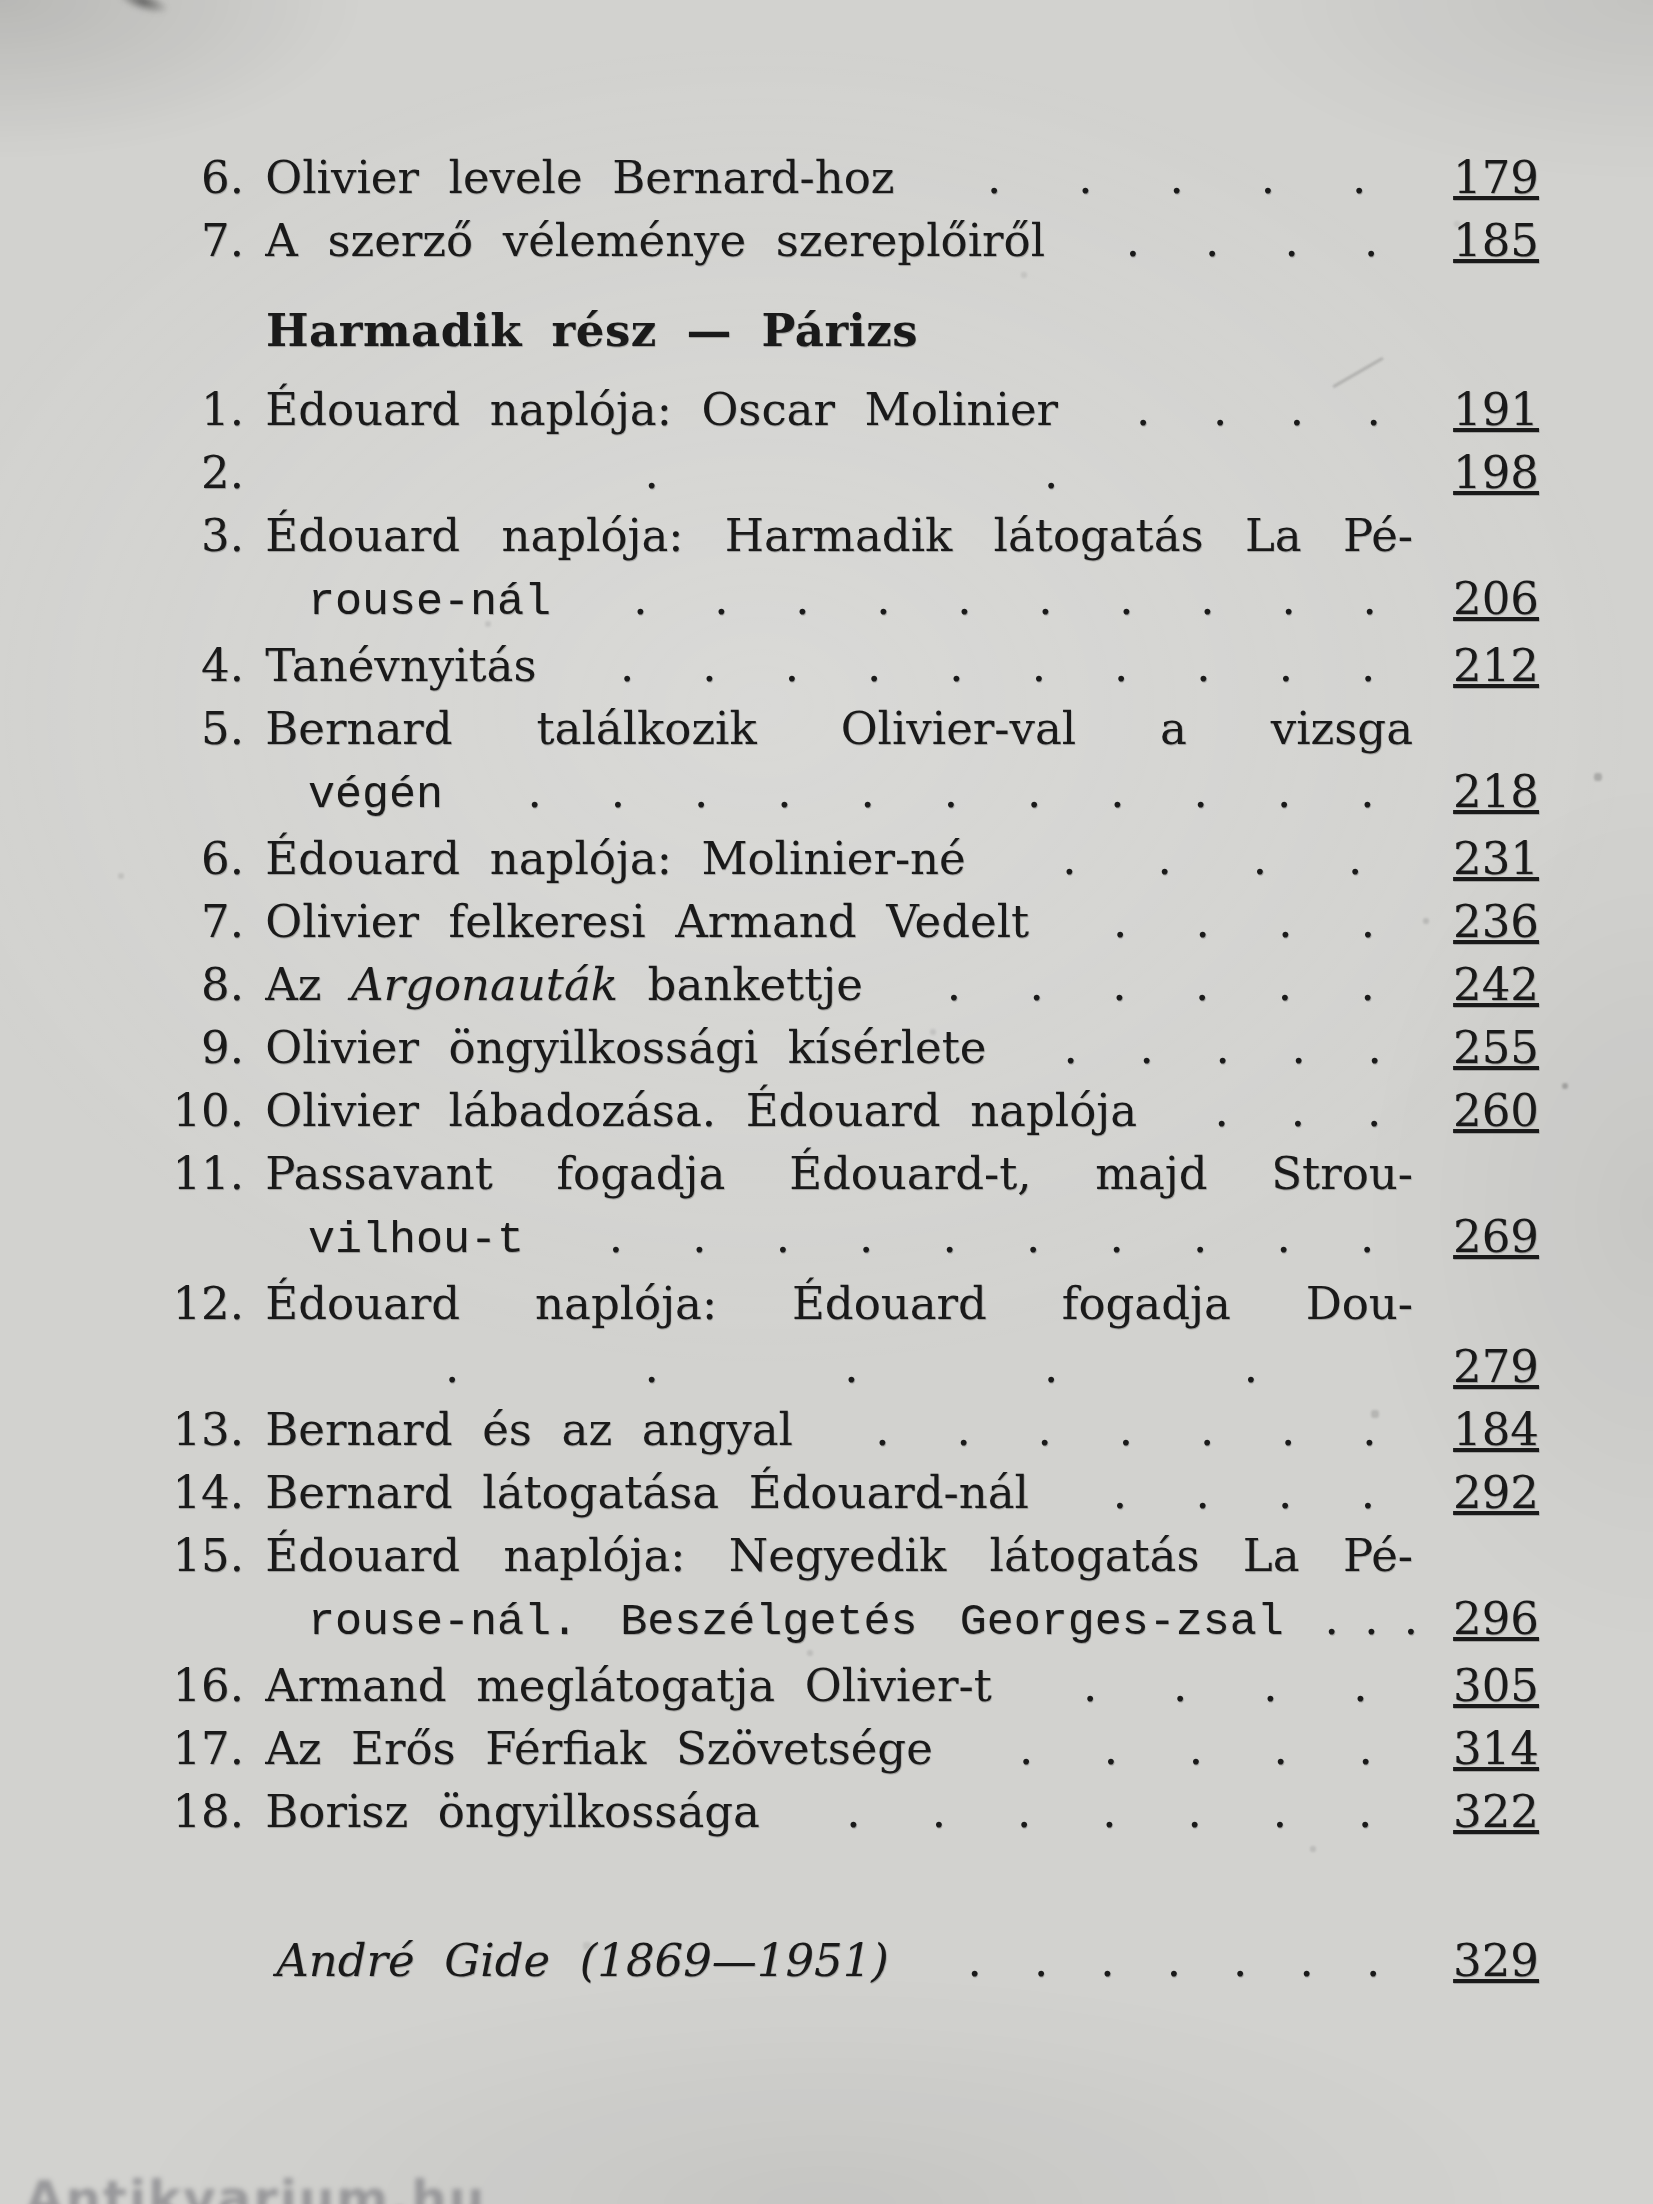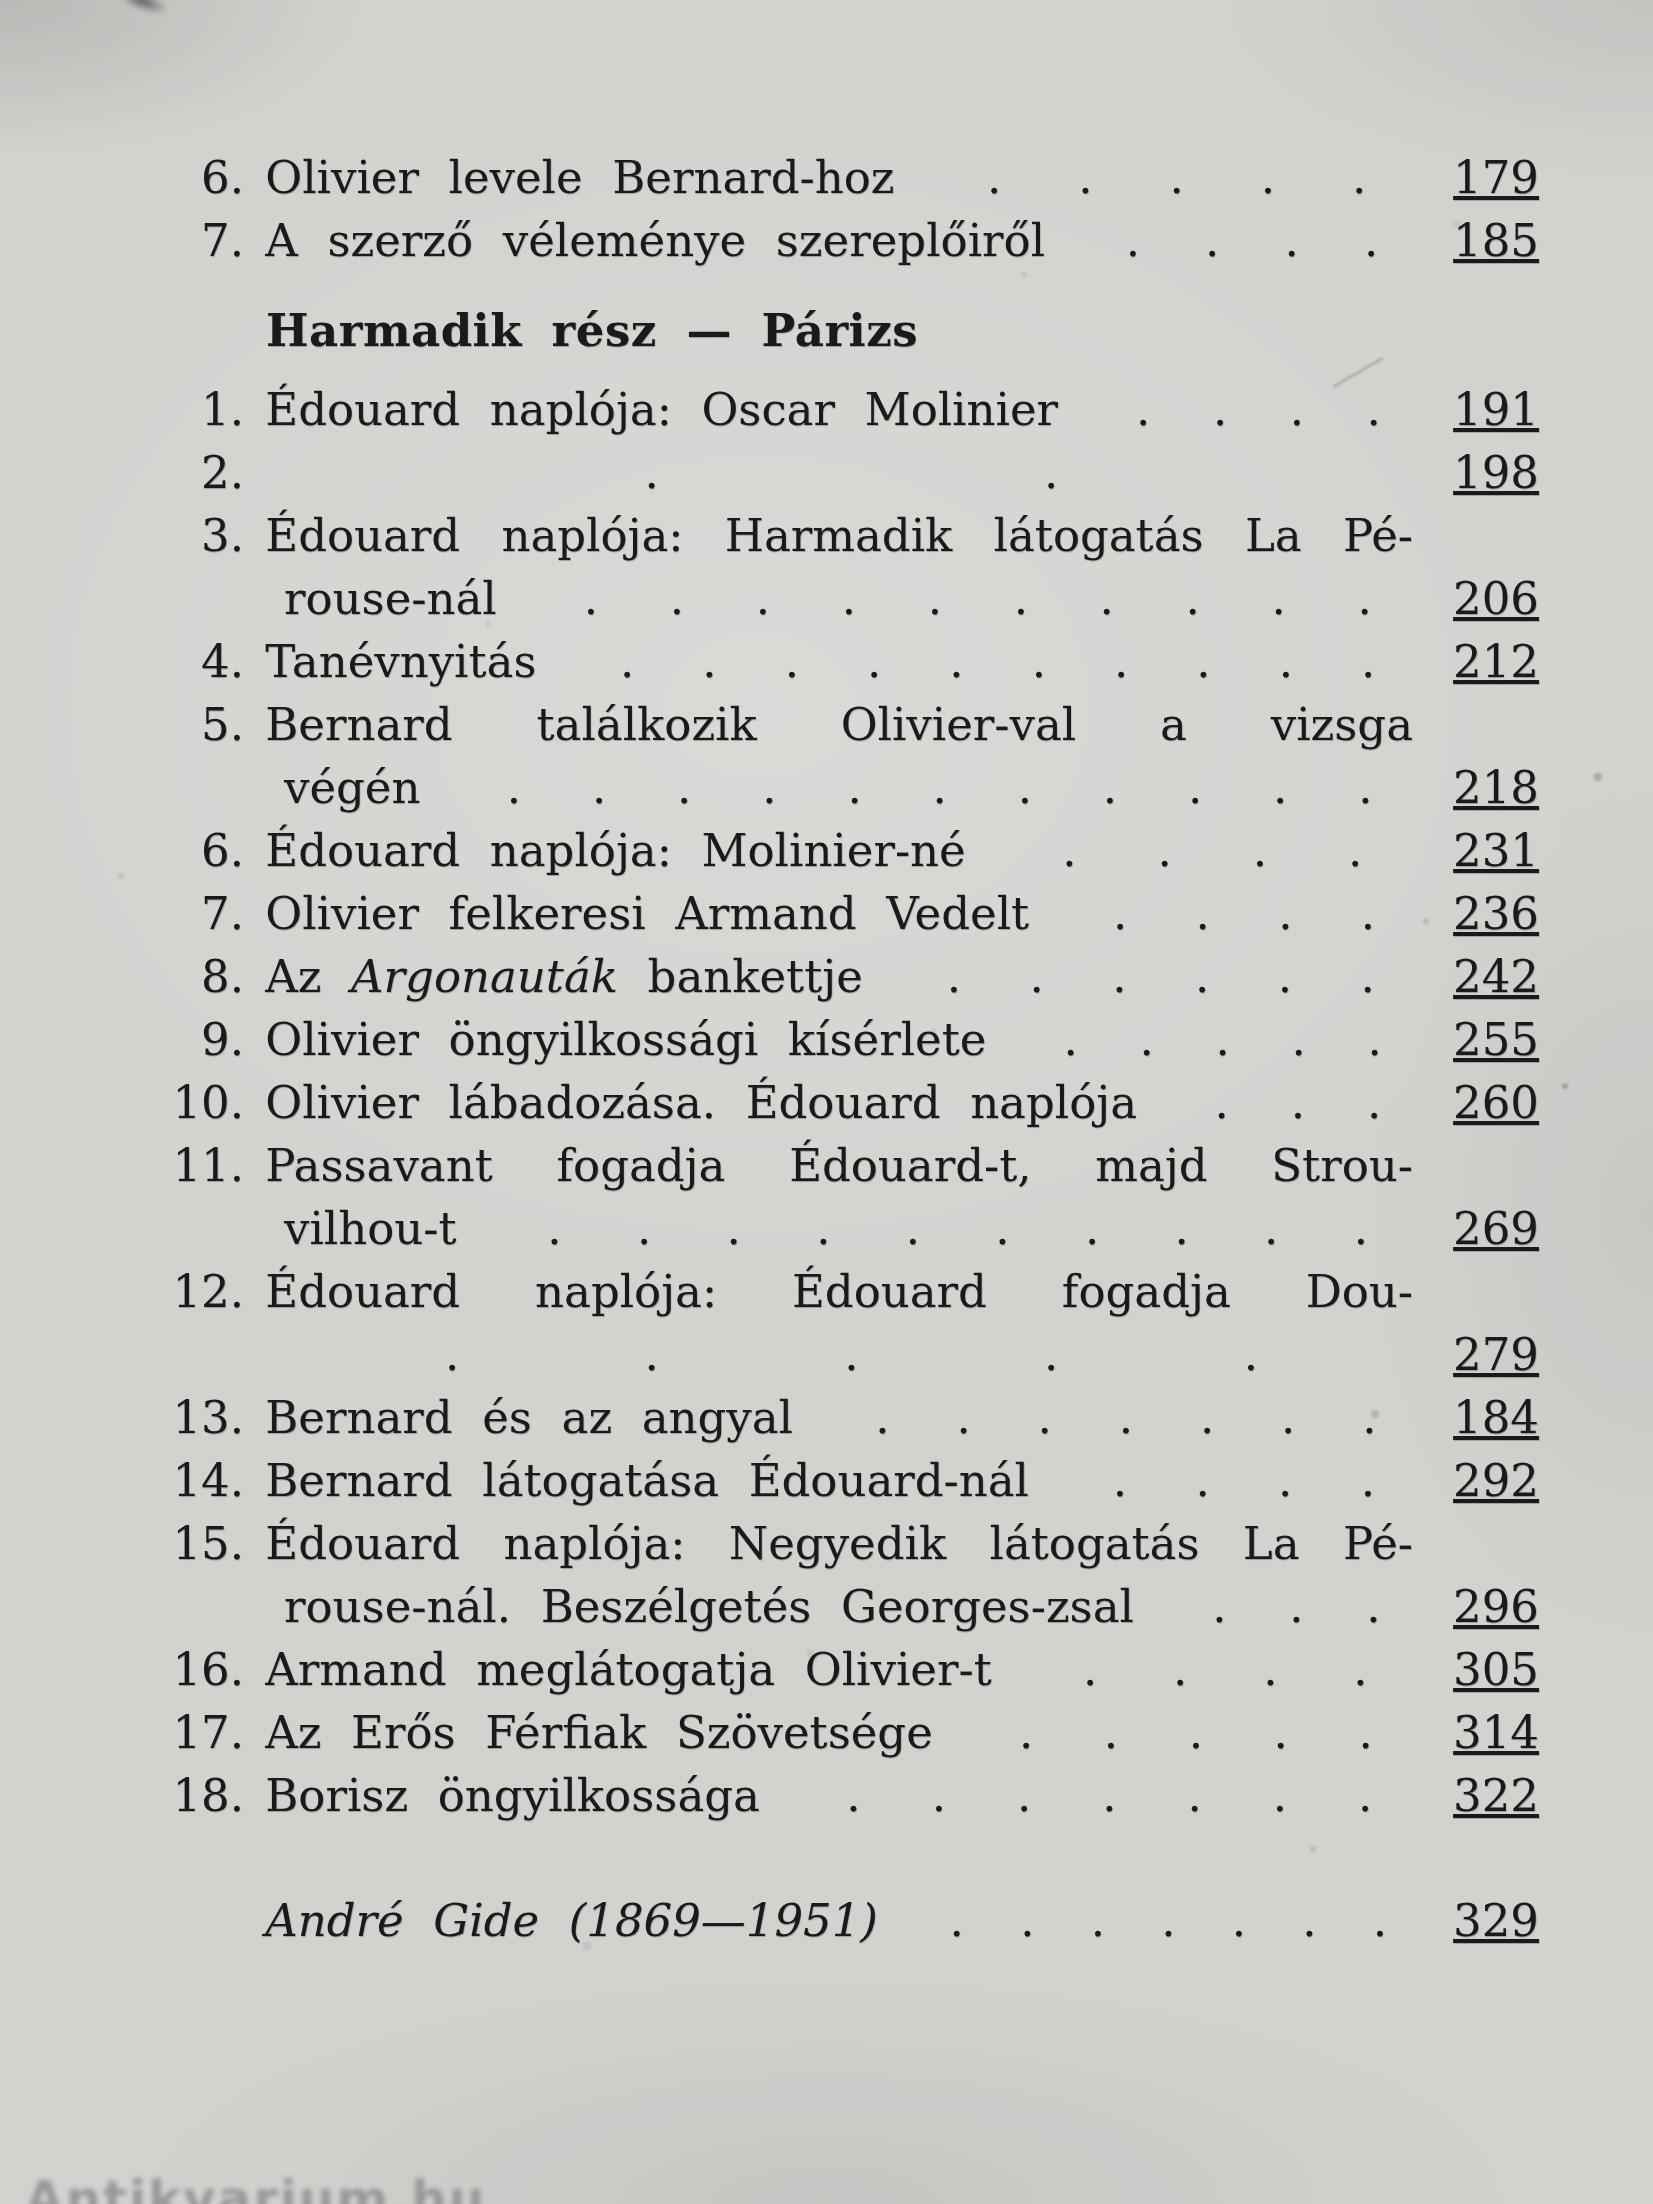--- a/index.html
+++ b/index.html
@@ -72,21 +72,21 @@
   .num {
     flex: none;
     width: 89px;
     text-align: right;
   }
   .entry {
     margin-left: 21.3px;
     word-spacing: 0.34em;
     white-space: nowrap;
   }
-  .row.indent .entry { margin-left: 40px; }
+  .row.indent .entry { margin-left: 64px; font-family: Liberation Mono, monospace; }
   .row.justify .entry {
     flex: 1 1 auto;
     white-space: normal;
     text-align: justify;
     text-align-last: justify;
     padding-right: 126px;
   }
   .leader {
     flex: 1 1 auto;
     display: flex;
@@ -95,21 +95,21 @@
     margin: 0 9.7px 0 15.5px;
     min-width: 39px;
   }
   .leader .dot { font-style: normal; }
   .page-num {
     flex: none;
     min-width: 85px;
     text-align: right;
     text-decoration: underline;
   }
-  .row.gap-before { margin-top: 62px; }
+  .row.gap-before { margin-top: 86px; gap: 11px; }
   .italic { font-style: italic; }
 
   
   .watermark {
     position: absolute;
     left: 25px; bottom: -23px;
     font-family: "DejaVu Sans", "Liberation Sans", sans-serif;
     font-weight: bold;
     font-size: 50px;
     letter-spacing: 1.9px;

